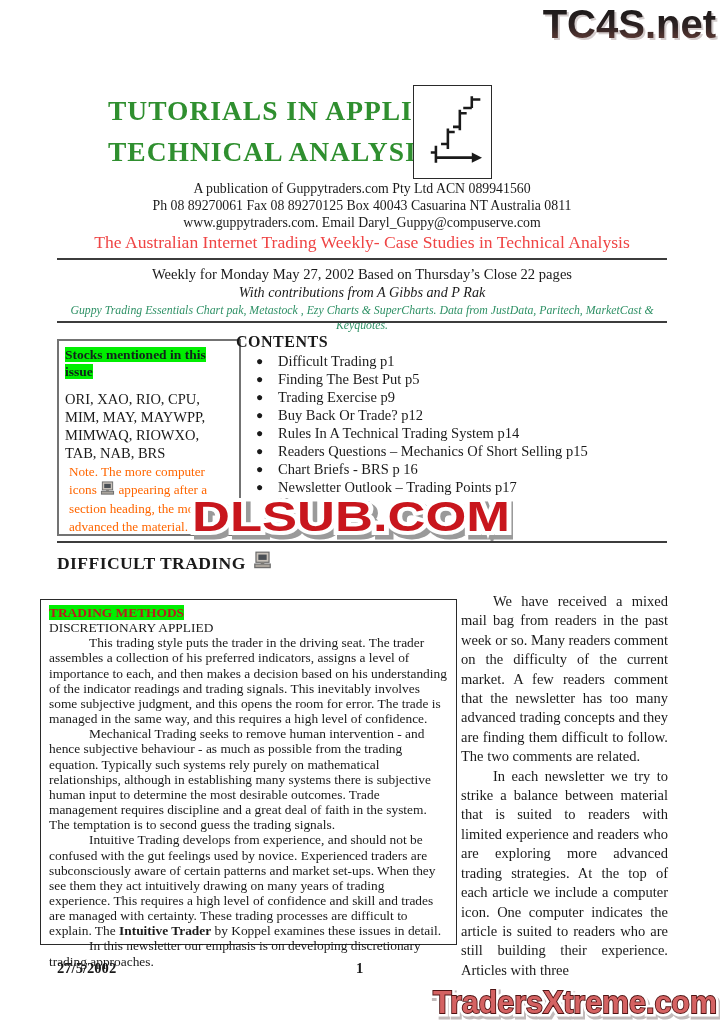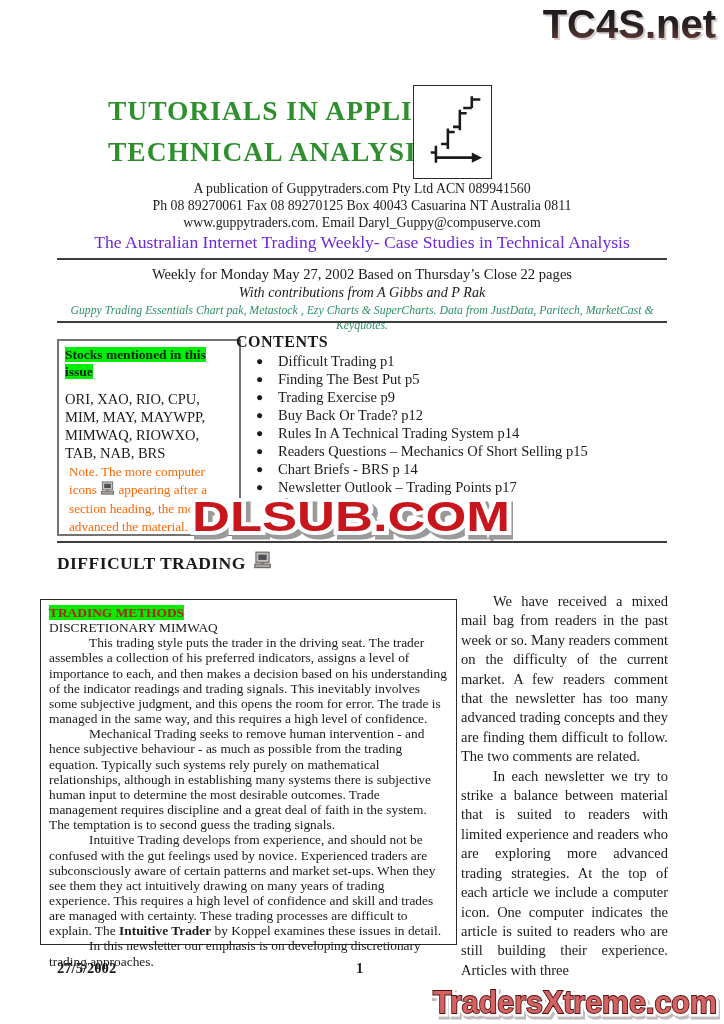--- a/index.html
+++ b/index.html
@@ -9,21 +9,21 @@
   .center{text-align:center;}
   .rule{position:absolute;height:2px;background:#3c3c3c;}
 
   
   .tc4s{left:498px;top:2px;width:222px;height:48px;}
   .title-block{left:108px;top:90px;font-weight:bold;font-size:27.5px;line-height:41px;
                color:#2f8f2f;letter-spacing:1px;}
   .icon-box{left:413px;top:85px;width:77px;height:92px;border:1px solid #2a2a2a;
             display:flex;align-items:center;justify-content:center;background:#fff;}
   .pub-block{left:57px;top:180px;width:610px;font-size:13.8px;line-height:17px;}
-  .subtitle{left:57px;top:232px;width:610px;font-size:17.6px;color:#6d28d9;}
+  .subtitle{left:57px;top:232px;width:610px;font-size:17.6px;color:#ef4444;}
   .weekly{left:57px;top:266px;width:610px;font-size:14.6px;}
   .contrib{left:57px;top:284px;width:610px;font-size:14.2px;font-style:italic;}
   .tools{left:57px;top:303px;width:610px;font-size:11.8px;font-style:italic;color:#2f9166;}
 
   
   .stocks-box{left:57px;top:339px;width:168px;height:183px;border:2px solid #737373;
               padding:5px 6px;box-sizing:content-box;background:#fff;}
   .hl{background:#00ee00;}
   .stocks-head{font-size:13.5px;font-weight:bold;line-height:17px;color:#10231a;}
   .stocks-codes{margin:10px 0 0;font-size:14.5px;line-height:18px;}
@@ -126,21 +126,21 @@
   </div>
 
   <div class="abs contents-head">CONTENTS</div>
   <div class="abs contents-list">
     <div class="citem"><span class="blt">●</span><span>Difficult Trading  p1</span></div>
     <div class="citem"><span class="blt">●</span><span>Finding The Best Put p5</span></div>
     <div class="citem"><span class="blt">●</span><span>Trading Exercise  p9</span></div>
     <div class="citem"><span class="blt">●</span><span>Buy Back Or Trade? p12</span></div>
     <div class="citem"><span class="blt">●</span><span>Rules In A Technical  Trading System p14</span></div>
     <div class="citem"><span class="blt">●</span><span>Readers Questions – Mechanics Of Short Selling p15</span></div>
-    <div class="citem"><span class="blt">●</span><span>Chart Briefs - BRS p 14</span></div>
+    <div class="citem"><span class="blt">●</span><span>Chart Briefs - BRS p 16</span></div>
     <div class="citem"><span class="blt">●</span><span>Newsletter Outlook – Trading Points  p17</span></div>
   </div>
 
   <div class="abs frag" style="left:278px;top:495px;">N</div>
   <div class="abs frag" style="left:358px;top:495px;">es</div>
 
   <div class="abs dlsub">
     <svg width="330" height="52" viewBox="0 0 330 52">
       <text x="168" y="42" text-anchor="middle" font-family="Liberation Sans, sans-serif" font-weight="bold" font-size="43" textLength="318" lengthAdjust="spacingAndGlyphs" fill="#9a9a9a" stroke="#9a9a9a" stroke-width="9" paint-order="stroke" transform="translate(4,4)">DLSUB.COM</text>
       <text x="168" y="42" text-anchor="middle" font-family="Liberation Sans, sans-serif" font-weight="bold" font-size="43" textLength="318" lengthAdjust="spacingAndGlyphs" fill="#c8161d" stroke="#ffffff" stroke-width="8" paint-order="stroke">DLSUB.COM</text>
@@ -158,21 +158,21 @@
         <rect x="6.5" y="9.5" width="3" height="1.5" fill="#8a857e"></rect>
         <rect x="1.5" y="11" width="13" height="3" fill="#aaa49c" stroke="#6b6b6b" stroke-width="1"></rect>
       </svg>
     </span>
   </div>
 
   <div class="abs left-box">
     <div class="nohang">
       <span class="hl" style="font-weight:bold;color:#b91c1c;">TRADING METHODS</span>
     </div>
-    <div class="nohang">DISCRETIONARY MIMWAQ</div>
+    <div class="nohang">DISCRETIONARY APPLIED</div>
     <p>This trading style puts the trader in the driving seat. The trader assembles a collection of his preferred indicators, assigns a level of importance to each, and then makes a decision based on his understanding of the indicator readings and trading signals. This inevitably involves some subjective judgment, and this opens the room for error. The trade is managed in the same way, and this requires a high level of confidence.</p>
     <p>Mechanical Trading seeks to remove human intervention - and hence subjective behaviour - as much as possible from the trading equation. Typically such systems rely purely on mathematical relationships, although in establishing many systems there is subjective human input to determine the most desirable outcomes. Trade management requires discipline and a great deal of faith in the system. The temptation is to second guess the trading signals.</p>
     <p>
       <span>Intuitive Trading develops from experience, and should not be confused with the gut feelings used by novice. Experienced traders are subconsciously aware of certain patterns and market set-ups. When they see them they act intuitively drawing on many years of trading experience. This requires a high level of confidence and skill and trades are managed with certainty. These trading processes are difficult to explain. The </span><span style="font-weight:bold;">Intuitive Trader</span><span> by Koppel examines these issues in detail.</span>
     </p>
     <p>In this newsletter our emphasis is on developing discretionary trading approaches.</p>
   </div>
 
   <div class="abs right-col">
     <p>We have received a mixed mail bag from readers in the past week or so. Many readers comment on the difficulty of the current market. A few readers comment that the newsletter has too many advanced trading concepts  and they are finding them difficult to follow. The two comments are related.</p>

